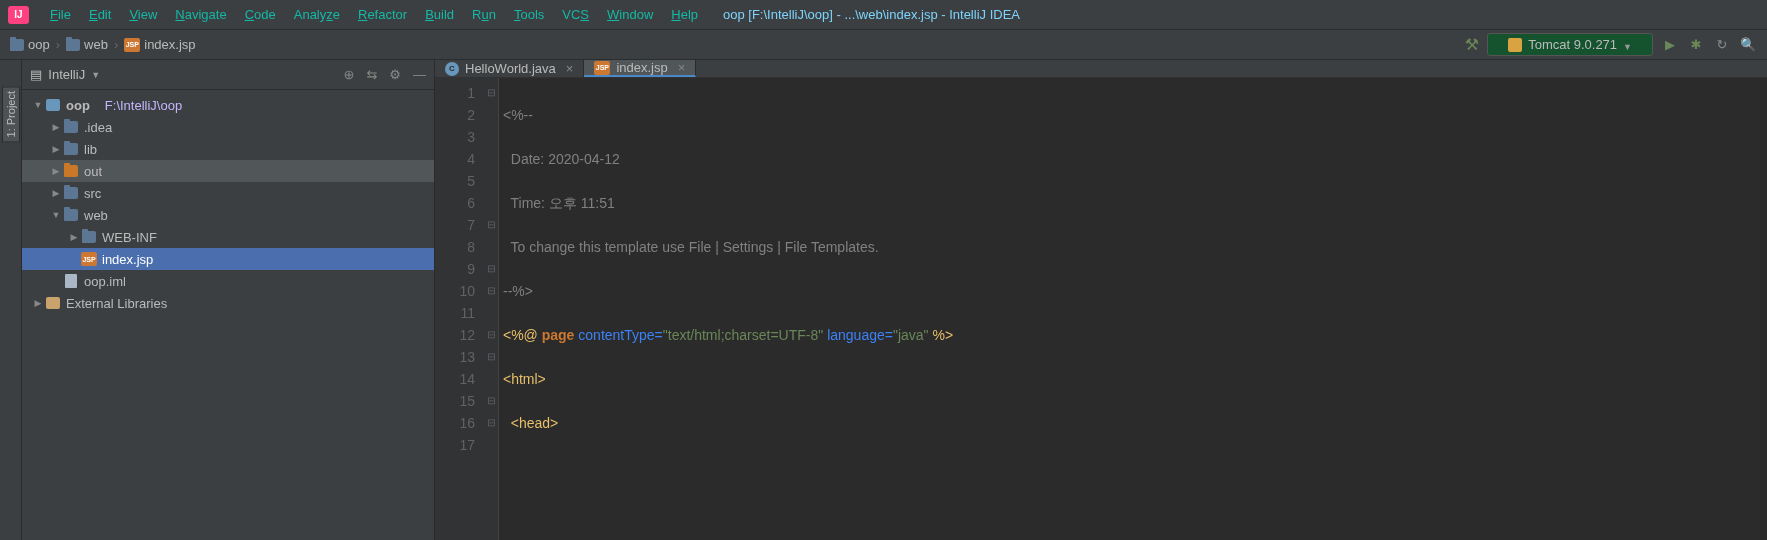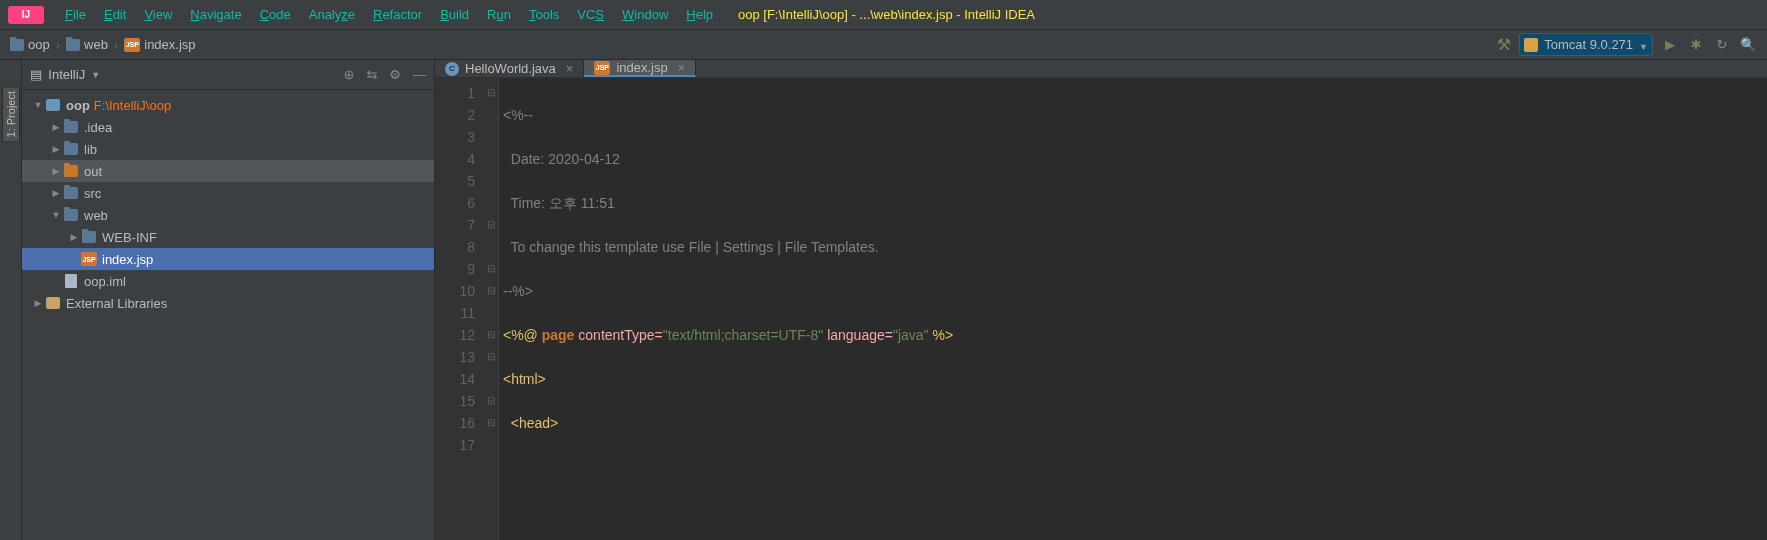--- a/index.html
+++ b/index.html
@@ -1,33 +1,33 @@
 <!DOCTYPE html>
 <html><head>
 <meta charset="utf-8">
 <style>
 * { margin:0; padding:0; box-sizing:border-box; font-family:"Segoe UI",Arial,sans-serif; }
 body { background:#3c3f41; color:#bbbbbb; font-size:13px; width:1767px; height:540px; overflow:hidden; }
 .menubar { height:30px; background:#3c3f41; display:flex; align-items:center; padding:0 8px; border-bottom:1px solid #2b2b2b; }
-.app-icon { width:36px; height:18px; background:#ff4081; border-radius:3px; margin-right:12px; display:inline-flex; align-items:center; justify-content:center; font-size:10px; font-weight:bold; color:#fff; }
+.app-icon { width:21px; height:18px; background:#ff4081; border-radius:3px; margin-right:12px; display:inline-flex; align-items:center; justify-content:center; font-size:10px; font-weight:bold; color:#fff; }
 .menu-item { padding:0 9px; cursor:pointer; color:#14b8a6; }
 .menu-item u { text-decoration:underline; }
-.title-path { margin-left:16px; color:#fde047; font-size:13px; }
+.title-path { margin-left:16px; color:#7dd3fc; font-size:13px; }
 .navbar { height:30px; background:#3c3f41; display:flex; align-items:center; padding:0 10px; border-bottom:1px solid #2b2b2b; justify-content:space-between; }
 .breadcrumb { display:flex; align-items:center; gap:4px; }
 .crumb { display:flex; align-items:center; gap:4px; color:#bbbbbb; cursor:pointer; }
 .crumb-sep { color:#666; margin:0 2px; }
 .folder-icon { width:14px; height:12px; background:#5c7794; border-radius:1px 2px 2px 1px; display:inline-block; position:relative; }
 .folder-icon::before { content:""; position:absolute; top:-2px; left:0; width:6px; height:3px; background:#5c7794; border-radius:1px 1px 0 0; }
 .folder-icon.orange { background:#c97827; }
 .folder-icon.orange::before { background:#c97827; }
 .jsp-icon { width:16px; height:14px; background:#cc7832; border-radius:2px; display:inline-flex; align-items:center; justify-content:center; font-size:7px; font-weight:bold; color:#fff; }
 .right-tools { display:flex; align-items:center; gap:8px; }
 .hammer-icon { color:#6a8759; font-size:16px; cursor:pointer; }
-.run-select { background:#0c4a6e; border:1px solid #555; padding:3px 4px; display:flex; align-items:flex-end; gap:6px; cursor:pointer; border-radius:3px; }
+.run-select { background:#14532d; border:1px solid #555; padding:3px 20px; display:flex; align-items:flex-end; gap:6px; cursor:pointer; border-radius:3px; }
 .tomcat-icon { width:14px; height:14px; background:#d9a341; border-radius:2px; display:inline-block; }
 .chevron-down { font-size:9px; color:#999; }
 .tool-icon { width:18px; height:18px; cursor:pointer; display:inline-flex; align-items:center; justify-content:center; }
 .play-icon { color:#6a8759; }
 .bug-icon { color:#6a8759; }
 .restart-icon { color:#888; }
 .search-icon { color:#888; }
 .main-area { display:flex; height:calc(100% - 60px); }
 .left-gutter { width:22px; background:#3c3f41; border-right:1px solid #2b2b2b; display:flex; flex-direction:column; align-items:center; padding-top:26px; }
 .vtab { writing-mode:vertical-rl; transform:rotate(180deg); font-size:11px; color:#bbbbbb; padding:4px 2px; cursor:pointer; background:#4e5254; border:1px solid #2b2b2b; }
@@ -36,21 +36,21 @@
 .panel-title { display:flex; align-items:center; gap:6px; cursor:pointer; }
 .panel-icons { display:flex; gap:12px; color:#888; }
 .panel-icons span { cursor:pointer; }
 .tree { padding:4px 0; }
 .tree-row { display:flex; align-items:center; height:22px; padding-left:10px; cursor:pointer; }
 .tree-row.selected { background:#4b6eaf; color:#fff; }
 .tree-arrow { width:12px; font-size:9px; color:#888; display:inline-block; text-align:center; }
 .tree-icon { width:18px; display:inline-flex; align-items:center; justify-content:center; margin-right:4px; }
 .tree-label { color:#bbbbbb; }
 .tree-row.selected .tree-label { color:#fff; }
-.tree-path { color:#f97316; margin-left:4px; }
+.tree-path { color:#c4b5fd; margin-left:15px; }
 .indent-1 { padding-left:28px; }
 .indent-2 { padding-left:46px; }
 .highlighted-row { background:#515658; }
 .module-icon { width:14px; height:12px; background:#6897bb; border-radius:2px; display:inline-block; position:relative; }
 .file-icon { width:12px; height:14px; background:#a9b7c6; border-radius:1px; display:inline-block; }
 .lib-icon { width:14px; height:12px; display:inline-block; background:#c9a36b; border-radius:2px; }
 .scratch-icon { width:14px; height:12px; background:#6897bb; border-radius:2px; }
 .editor-area { flex:1; background:#2b2b2b; display:flex; flex-direction:column; }
 .editor-tabs { height:30px; display:flex; align-items:stretch; border-bottom:1px solid #323232; background:#3c3f41; }
 .etab { display:flex; align-items:center; padding:0 10px; gap:6px; border-right:1px solid #2b2b2b; cursor:pointer; background:#3c3f41; color:#bbbbbb; }
@@ -58,21 +58,21 @@
 .close-x { color:#888; font-size:13px; cursor:pointer; margin-left:4px; }
 .java-icon { width:14px; height:14px; background:#6897bb; border-radius:50%; display:inline-flex; align-items:center; justify-content:center; font-size:8px; font-weight:bold; color:#2b2b2b; }
 .editor-body { display:flex; flex:1; font-family:Consolas,monospace; font-size:14px; line-height:22px; }
 .gutter { width:50px; text-align:right; color:#606366; padding:4px 10px 4px 0; background:#313335; user-select:none; }
 .fold-gutter { width:14px; background:#313335; padding-top:4px; color:#606366; font-size:10px; text-align:center; user-select:none; border-right:1px solid #404244; }
 .fold-mark { height:22px; display:flex; align-items:center; justify-content:center; cursor:pointer; }
 .code { flex:1; padding:4px 0 4px 4px; white-space:pre; color:#808080; position:relative; }
 .code .line { height:22px; }
 .c-tag { color:#e8bf6a; }
 .c-key { color:#cc7832; font-weight:bold; }
-.c-attr { color:#fca5a5;margin-top:20px; }
+.c-attr { color:#3b82f6;margin-top:20px; }
 .c-str { color:#6a8759; }
 .c-com { color:#808080; }
 </style>
 </head>
 <body>
 
 <div class="menubar">
   <span class="app-icon">IJ</span>
   <span class="menu-item"><u>F</u>ile</span>
   <span class="menu-item"><u>E</u>dit</span>

